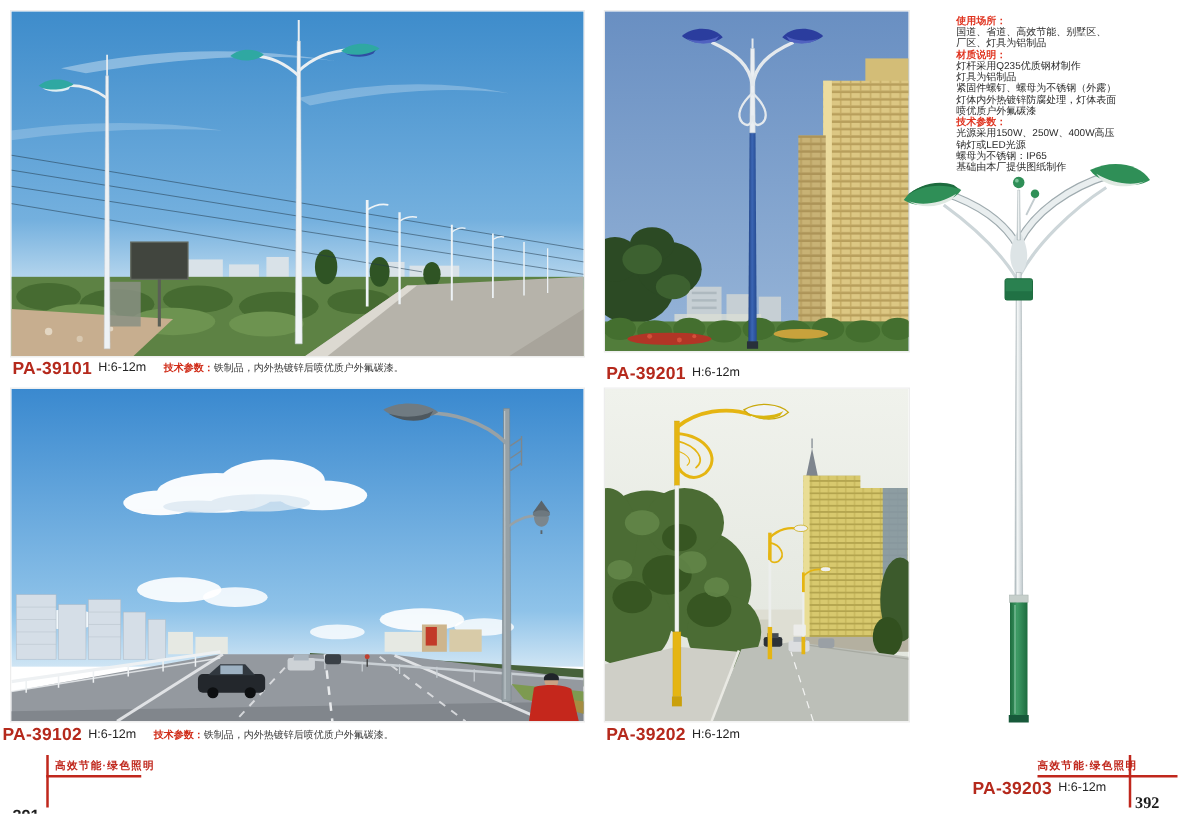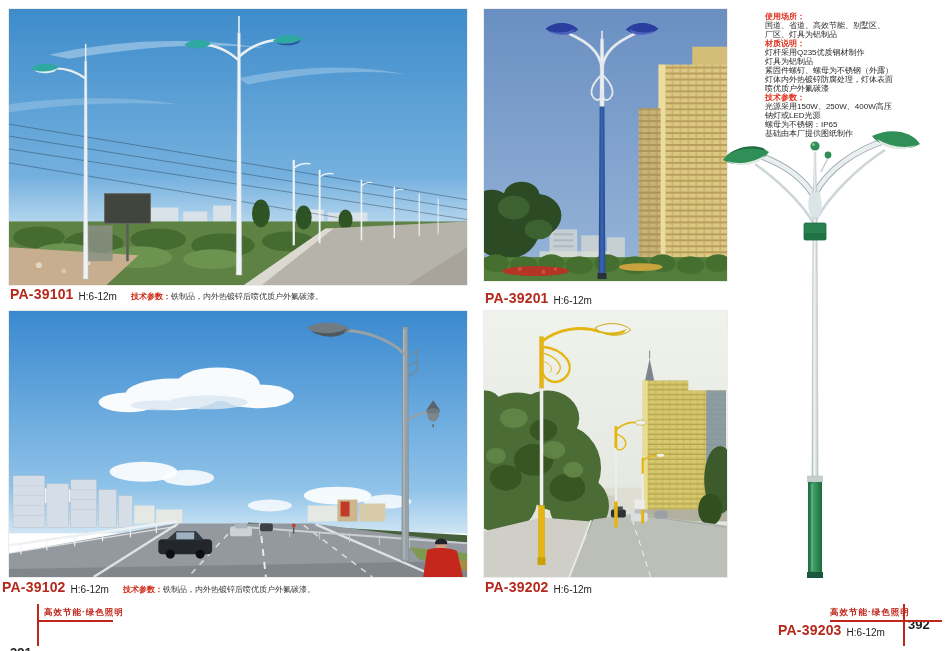--- a/index.html
+++ b/index.html
@@ -2,21 +2,21 @@
 <html><head>
 <meta charset="utf-8">
 <style>
   html,body{margin:0;padding:0;background:#ffffff;}
   body{width:950px;height:651px;overflow:hidden;font-family:"Liberation Sans",sans-serif;}
   .page{position:relative;width:950px;height:651px;background:#ffffff;}
   .photo{position:absolute;overflow:hidden;border:0.5px solid rgba(0,0,0,0.07);box-sizing:border-box;}
   .photo svg{display:block;width:100%;height:100%;}
   .render{position:absolute;overflow:hidden;}
   .render svg{display:block;width:100%;height:100%;}
-  .caption{position:absolute;display:flex;align-items:flex-end;white-space:nowrap;}
+  .caption{position:absolute;display:flex;align-items:center;white-space:nowrap;}
   .code{font-weight:bold;font-size:14px;color:#b5291c;letter-spacing:0.2px;}
   .hval{font-size:10px;color:#242424;margin-left:5px;}
   .note-label{font-size:8px;font-weight:bold;color:#d02c18;margin-left:14px;}
   .note{font-size:8px;color:#3a3a3a;}
   .specs{position:absolute;left:765px;top:12px;width:150px;}
   .spec-heading{color:#e03420;font-weight:bold;font-size:8px;line-height:9px;}
   .spec-line{color:#2a2a2a;font-size:8px;line-height:9px;}
   .pageno{position:absolute;font-size:13px;font-weight:bold;color:#1d1d1d;}
   .slogan{position:absolute;font-size:8.5px;font-weight:bold;color:#c0271c;letter-spacing:1px;}
   .vline{position:absolute;width:1.5px;height:42px;background:#c0271c;}
@@ -509,16 +509,16 @@
     <span class="hval">H:6-12m</span>
   </div>
 
   <span class="pageno" style="left:10px;top:605px;margin-top:40px;">391</span>
   <span class="vline" style="left:37px;top:604px;"></span>
   <span class="slogan" style="left:44px;top:607px;">高效节能·绿色照明</span>
   <span class="redline" style="left:37px;top:620px;width:76px;"></span>
 
   <span class="slogan" style="left:830px;top:607px;">高效节能·绿色照明</span>
   <span class="vline" style="left:903px;top:604px;"></span>
-  <span class="pageno" style="left:908px;top:617px;">392</span>
+  <span class="pageno" style="left:908px;top:634px;font-family:Liberation Serif, serif;">392</span>
   <span class="redline" style="left:830px;top:620px;width:112px;"></span>
 
 </div>
 
 </body></html>

